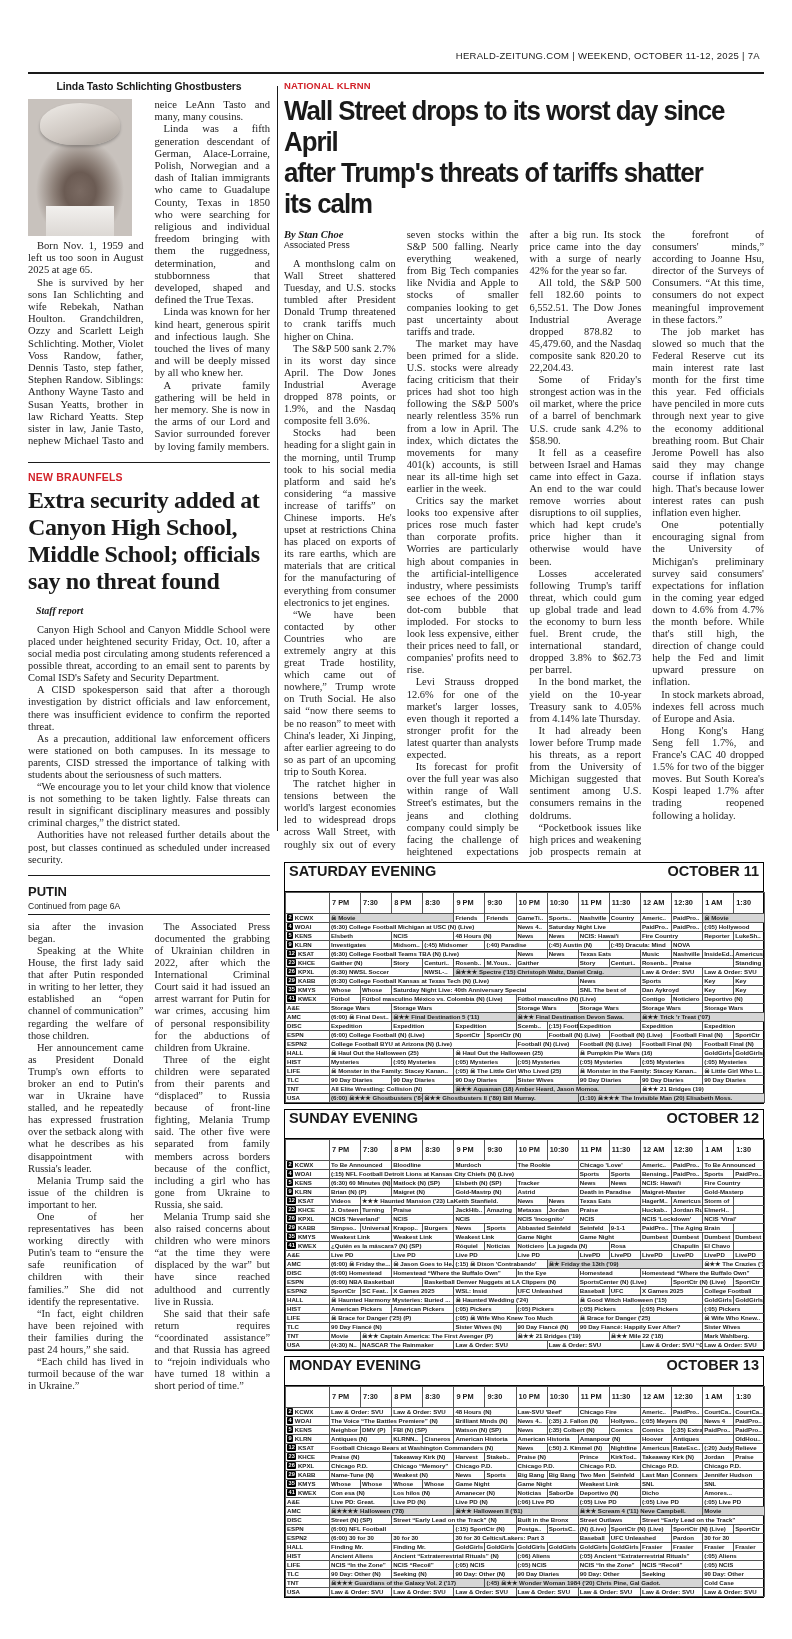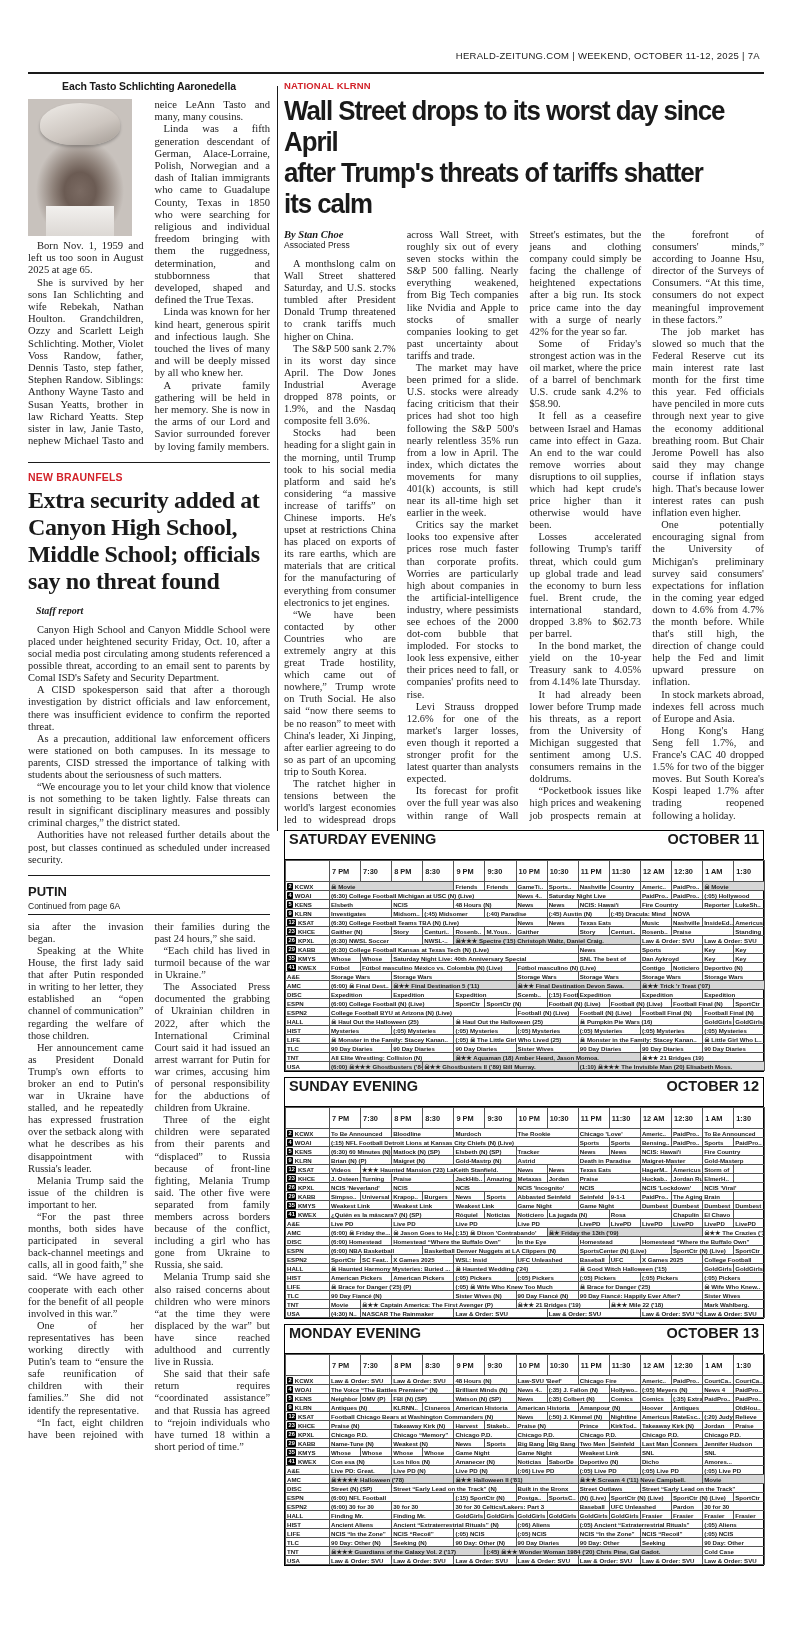--- a/index.html
+++ b/index.html
@@ -167,21 +167,21 @@
   <div class="masthead-text">HERALD-ZEITUNG.COM | WEEKEND, OCTOBER 11-12, 2025 | 7A</div>
   <div class="masthead-rule"></div>
 </div>
 
 <div class="page">
   <div class="vrule"></div>
 
   <div class="col-left">
 
     <div>
-      <div class="obit-name">Each Tasto Schlichting Aaronedella</div>
+      <div class="obit-name">Linda Tasto Schlichting Ghostbusters</div>
       <div class="obit-body">
         <div class="obit-photo"></div>
         <p>Born Nov. 1, 1959 and left us too soon in August 2025 at age 65.</p>
         <p>She is survived by her sons Ian Schlichting and wife Rebekah, Nathan Houlton. Grandchildren, Ozzy and Scarlett Leigh Schlichting. Mother, Violet Voss Randow, father, Dennis Tasto, step father, Stephen Randow. Siblings: Anthony Wayne Tasto and Susan Yeatts, brother in law Richard Yeatts. Step sister in law, Janie Tasto, nephew Michael Tasto and neice LeAnn Tasto and many, many cousins.</p>
         <p>Linda was a fifth generation descendant of German, Alace-Lorraine, Polish, Norwegian and a dash of Italian immigrants who came to Guadalupe County, Texas in 1850 who were searching for religious and individual freedom bringing with them the ruggedness, determination, and stubbornness that developed, shaped and defined the True Texas.</p>
         <p>Linda was known for her kind heart, generous spirit and infectious laugh. She touched the lives of many and will be deeply missed by all who knew her.</p>
         <p>A private family gathering will be held in her memory. She is now in the arms of our Lord and Savior surrounded forever by loving family members.</p>
       </div>
     </div>
 
@@ -204,21 +204,20 @@
 
     <div>
       <div class="jump-label">PUTIN</div>
       <div class="jump-cont">Continued from page 6A</div>
       <hr class="jump-rule">
       <div class="twocol">
         <p class="noind">sia after the invasion began.</p>
         <p>Speaking at the White House, the first lady said that after Putin responded in writing to her letter, they established an “open channel of communication” regarding the welfare of those children.</p>
         <p>Her announcement came as President Donald Trump's own efforts to broker an end to Putin's war in Ukraine have stalled, and he repeatedly has expressed frustration over the setback along with what he describes as his disappointment with Russia's leader.</p>
         <p>Melania Trump said the issue of the children is important to her.</p>
-        <p>“For the past three months, both sides have participated in several back-channel meetings and calls, all in good faith,” she said. “We have agreed to cooperate with each other for the benefit of all people involved in this war.”</p>
         <p>One of her representatives has been working directly with Putin's team to “ensure the safe reunification of children with their families.” She did not identify the representative.</p>
         <p>“In fact, eight children have been rejoined with their families during the past 24 hours,” she said.</p>
         <p>“Each child has lived in turmoil because of the war in Ukraine.”</p>
         <p>The Associated Press documented the grabbing of Ukrainian children in 2022, after which the International Criminal Court said it had issued an arrest warrant for Putin for war crimes, accusing him of personal responsibility for the abductions of children from Ukraine.</p>
         <p>Three of the eight children were separated from their parents and “displaced” to Russia because of front-line fighting, Melania Trump said. The other five were separated from family members across borders because of the conflict, including a girl who has gone from Ukraine to Russia, she said.</p>
         <p>Melania Trump said she also raised concerns about children who were minors “at the time they were displaced by the war” but have since reached adulthood and currently live in Russia.</p>
         <p>She said that their safe return requires “coordinated assistance” and that Russia has agreed to “rejoin individuals who have turned 18 within a short period of time.”</p>
       </div>
     </div>
   </div>
@@ -227,29 +226,30 @@
 
     <div class="kicker">NATIONAL KLRNN</div>
     <h1 class="hl-main">
       <span>Wall Street drops to its worst day since April</span><br>
       <span>after Trump's threats of tariffs shatter its calm</span>
     </h1>
 
     <div class="main-cols">
       <div class="byline-name">By Stan Choe</div>
       <div class="byline-org">Associated Press</div>
-      <p>A monthslong calm on Wall Street shattered Saturday, and U.S. stocks tumbled after President Donald Trump threatened to crank tariffs much higher on China.</p>
+      <p>A monthslong calm on Wall Street shattered Tuesday, and U.S. stocks tumbled after President Donald Trump threatened to crank tariffs much higher on China.</p>
       <p>The S&amp;P 500 sank 2.7% in its worst day since April. The Dow Jones Industrial Average dropped 878 points, or 1.9%, and the Nasdaq composite fell 3.6%.</p>
       <p>Stocks had been heading for a slight gain in the morning, until Trump took to his social media platform and said he's considering “a massive increase of tariffs” on Chinese imports. He's upset at restrictions China has placed on exports of its rare earths, which are materials that are critical for the manufacturing of everything from consumer electronics to jet engines.</p>
       <p>“We have been contacted by other Countries who are extremely angry at this great Trade hostility, which came out of nowhere,” Trump wrote on Truth Social. He also said “now there seems to be no reason” to meet with China's leader, Xi Jinping, after earlier agreeing to do so as part of an upcoming trip to South Korea.</p>
       <p>The ratchet higher in tensions between the world's largest economies led to widespread drops across Wall Street, with roughly six out of every seven stocks within the S&amp;P 500 falling. Nearly everything weakened, from Big Tech companies like Nvidia and Apple to stocks of smaller companies looking to get past uncertainty about tariffs and trade.</p>
       <p>The market may have been primed for a slide. U.S. stocks were already facing criticism that their prices had shot too high following the S&amp;P 500's nearly relentless 35% run from a low in April. The index, which dictates the movements for many 401(k) accounts, is still near its all-time high set earlier in the week.</p>
       <p>Critics say the market looks too expensive after prices rose much faster than corporate profits. Worries are particularly high about companies in the artificial-intelligence industry, where pessimists see echoes of the 2000 dot-com bubble that imploded. For stocks to look less expensive, either their prices need to fall, or companies' profits need to rise.</p>
       <p>Levi Strauss dropped 12.6% for one of the market's larger losses, even though it reported a stronger profit for the latest quarter than analysts expected.</p>
       <p>Its forecast for profit over the full year was also within range of Wall Street's estimates, but the jeans and clothing company could simply be facing the challenge of heightened expectations after a big run. Its stock price came into the day with a surge of nearly 42% for the year so far.</p>
+      <p>All told, the S&amp;P 500 fell 182.60 points to 6,552.51. The Dow Jones Industrial Average dropped 878.82 to 45,479.60, and the Nasdaq composite sank 820.20 to 22,204.43.</p>
       <p>Some of Friday's strongest action was in the oil market, where the price of a barrel of benchmark U.S. crude sank 4.2% to $58.90.</p>
       <p>It fell as a ceasefire between Israel and Hamas came into effect in Gaza. An end to the war could remove worries about disruptions to oil supplies, which had kept crude's price higher than it otherwise would have been.</p>
       <p>Losses accelerated following Trump's tariff threat, which could gum up global trade and lead the economy to burn less fuel. Brent crude, the international standard, dropped 3.8% to $62.73 per barrel.</p>
       <p>In the bond market, the yield on the 10-year Treasury sank to 4.05% from 4.14% late Thursday.</p>
       <p>It had already been lower before Trump made his threats, as a report from the University of Michigan suggested that sentiment among U.S. consumers remains in the doldrums.</p>
       <p>“Pocketbook issues like high prices and weakening job prospects remain at the forefront of consumers' minds,” according to Joanne Hsu, director of the Surveys of Consumers. “At this time, consumers do not expect meaningful improvement in these factors.”</p>
       <p>The job market has slowed so much that the Federal Reserve cut its main interest rate last month for the first time this year. Fed officials have penciled in more cuts through next year to give the economy additional breathing room. But Chair Jerome Powell has also said they may change course if inflation stays high. That's because lower interest rates can push inflation even higher.</p>
       <p>One potentially encouraging signal from the University of Michigan's preliminary survey said consumers' expectations for inflation in the coming year edged down to 4.6% from 4.7% the month before. While that's still high, the direction of change could help the Fed and limit upward pressure on inflation.</p>
       <p>In stock markets abroad, indexes fell across much of Europe and Asia.</p>
       <p>Hong Kong's Hang Seng fell 1.7%, and France's CAC 40 dropped 1.5% for two of the bigger moves. But South Korea's Kospi leaped 1.7% after trading reopened following a holiday.</p>

